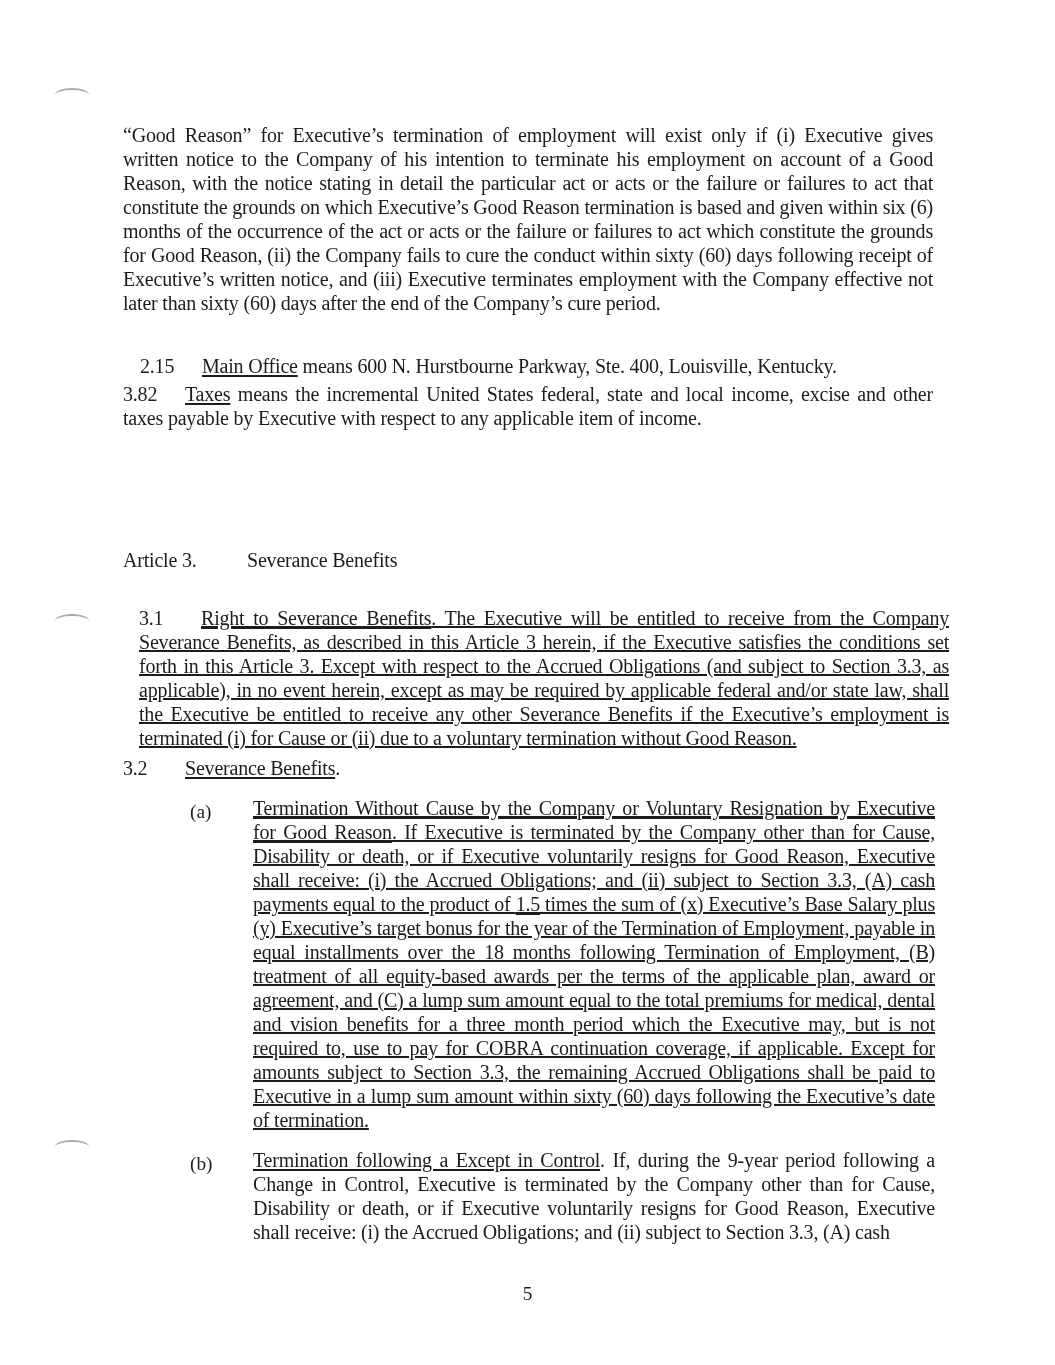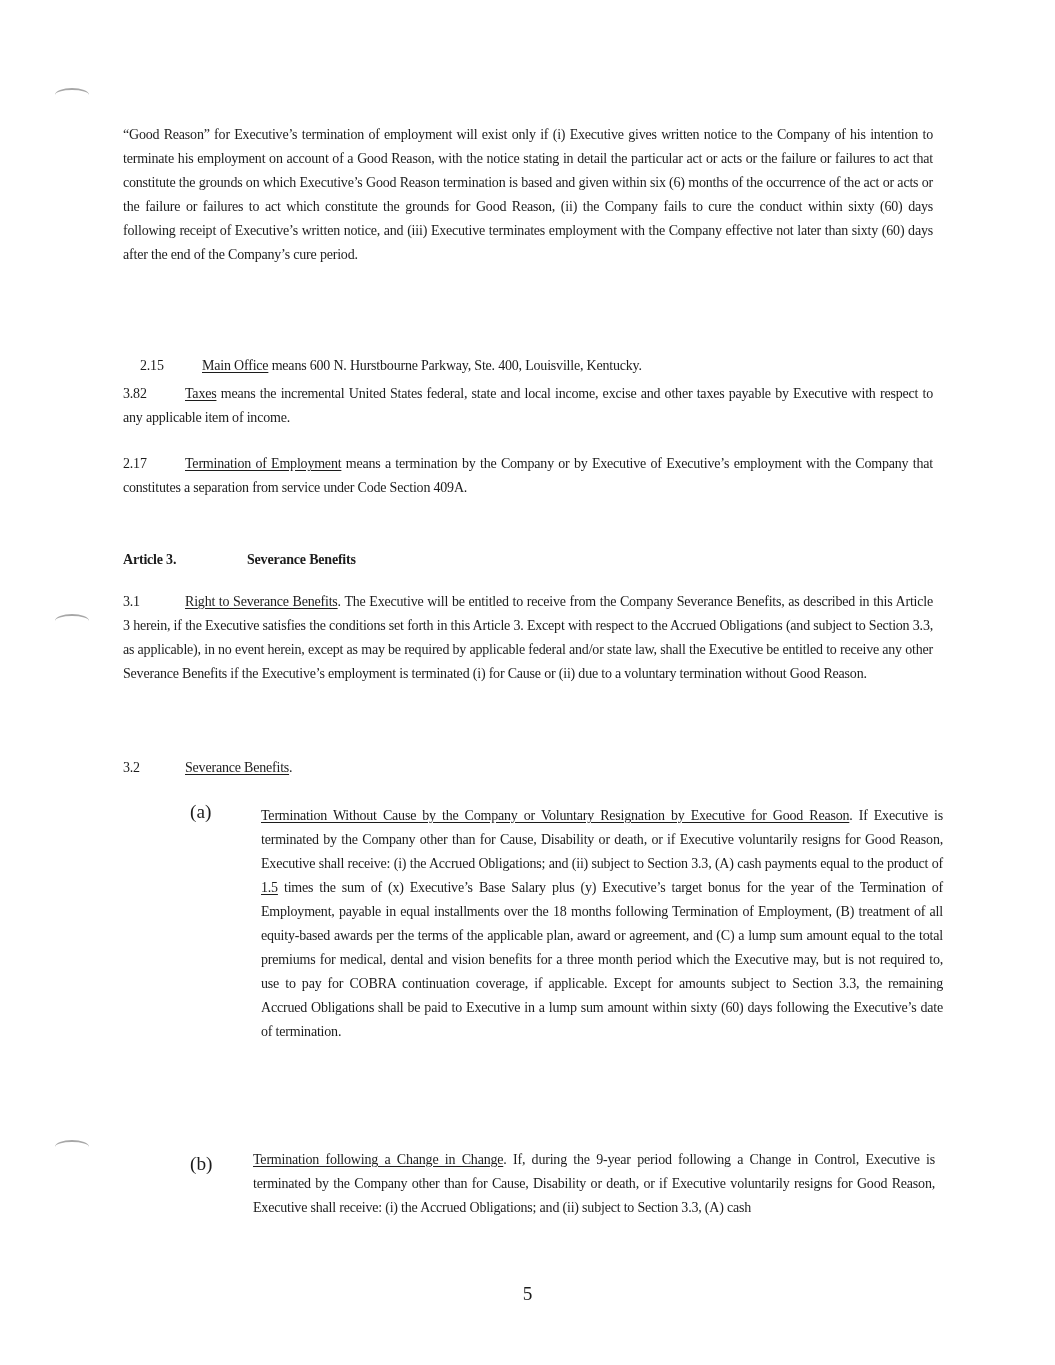--- a/index.html
+++ b/index.html
@@ -5,24 +5,24 @@
   html, body { margin: 0; padding: 0; }
   body {
     width: 1055px; height: 1365px; background: #ffffff; position: relative; overflow: hidden;
     font-family: "Liberation Serif", "DejaVu Serif", serif; color: #1c1c1c;
   }
   .page { position: absolute; left: 0; top: 0; width: 1055px; height: 1365px; }
   .punch { position: absolute; width: 34px; height: 12px; border-top: 2px solid #8a8a8a; border-radius: 50% 50% 0 0; opacity: 0.75; }
   .p1 { left: 55px; top: 88px; }
   .p2 { left: 55px; top: 614px; }
   .p3 { left: 55px; top: 1140px; }
-  .text { position: absolute; font-size: 14px; line-height: 24px; text-align: justify; letter-spacing: -0.2px; }
+  .text { position: absolute; font-size: 20px; line-height: 24px; text-align: justify; letter-spacing: -0.2px; }
   .u { text-decoration: underline; text-underline-offset: 2px; }
   .num { display: inline-block; width: 62px; }
-  .bold { font-weight: bold; }
+  .bold { font-weight: normal; }
   .block { position: absolute; left: 123px; width: 810px; }
   .sub { position: absolute; left: 253px; width: 682px; }
   .sub-label { position: absolute; left: 190px; font-size: 19.3px; }
   .pagenum { position: absolute; left: 0; width: 1055px; text-align: center; top: 1283px; font-size: 19.3px; }
 </style>
 </head>
 <body>
 
 <div class="page">
   <div class="punch p1"></div>
@@ -32,40 +32,37 @@
   <p class="text block" style="top:123px;margin:0;">“Good Reason” for Executive’s termination of employment will exist only if (i) Executive gives written notice to the Company of his intention to terminate his employment on account of a Good Reason, with the notice stating in detail the particular act or acts or the failure or failures to act that constitute the grounds on which Executive’s Good Reason termination is based and given within six (6) months of the occurrence of the act or acts or the failure or failures to act which constitute the grounds for Good Reason, (ii) the Company fails to cure the conduct within sixty (60) days following receipt of Executive’s written notice, and (iii) Executive terminates employment with the Company effective not later than sixty (60) days after the end of the Company’s cure period.</p>
 
   <p class="text block" style="top:337px;margin:17px;">
     <span class="num">2.15</span><span class="u">Main Office</span><span> means 600 N. Hurstbourne Parkway, Ste. 400, Louisville, Kentucky.</span>
   </p>
 
   <p class="text block" style="top:382px;margin:0;">
     <span class="num">3.82</span><span class="u">Taxes</span><span> means the incremental United States federal, state and local income, excise and other taxes payable by Executive with respect to any applicable item of income.</span>
   </p>
 
-  <p class="text block" style="top:452px;margin:0;">
-    <span class="num">2.17</span><span class="u">Termination of Employment</span><span> means a termination by the Company or by Executive of Executive’s employment with the Company that constitutes a separation from service under Code Section 409A.</span>
-  </p>
 
   <p class="text block bold" style="top:548px;margin:0;">
     <span style="display:inline-block;width:124px;">Article 3.</span><span>Severance Benefits</span>
   </p>
 
-  <p class="text block" style="top:590px;margin:0;">
+  <p class="text block" style="top:590px;margin:16px;text-decoration:underline;">
     <span class="num">3.1</span><span class="u">Right to Severance Benefits</span><span>.  The Executive will be entitled to receive from the Company Severance Benefits, as described in this Article 3 herein, if the Executive satisfies the conditions set forth in this Article 3.  Except with respect to the Accrued Obligations (and subject to Section 3.3, as applicable), in no event herein, except as may be required by applicable federal and/or state law, shall the Executive be entitled to receive any other Severance Benefits if the Executive’s employment is terminated (i) for Cause or (ii) due to a voluntary termination without Good Reason.</span>
   </p>
 
   <p class="text block" style="top:756px;margin:0;">
     <span class="num">3.2</span><span class="u">Severance Benefits</span><span>.</span>
   </p>
 
   <span class="sub-label" style="top:801px;">(a)</span>
-  <p class="text sub" style="top:796px;margin:8px;">
+  <p class="text sub" style="top:796px;margin:0;text-decoration:underline;">
     <span class="u">Termination Without Cause by the Company or Voluntary Resignation by Executive for Good Reason</span><span>.  If Executive is terminated by the Company other than for Cause, Disability or death, or if Executive voluntarily resigns for Good Reason, Executive shall receive: (i) the Accrued Obligations; and (ii) subject to Section 3.3, (A) cash payments equal  to the  product of </span><span class="u">1.5</span><span>  times the sum of (x) Executive’s Base Salary plus (y) Executive’s target bonus for the year of the Termination of Employment, payable in equal installments over the 18 months following Termination of Employment, (B) treatment of all equity-based awards per the terms of the applicable plan, award or agreement, and (C) a lump sum amount equal to the total premiums for medical, dental and vision benefits for a three month period which the Executive may, but is not required to, use to pay for COBRA continuation  coverage, if applicable.  Except for amounts subject to Section 3.3, the remaining Accrued Obligations shall be paid to Executive in a lump sum amount within sixty (60) days following the Executive’s date of termination.</span>
   </p>
 
   <span class="sub-label" style="top:1153px;">(b)</span>
   <p class="text sub" style="top:1148px;margin:0;">
-    <span class="u">Termination following a Change in Change</span><span>.  If, during the 9-year period following a Change in Control, Executive is terminated by the Company other than for Cause, Disability or death, or if Executive voluntarily resigns for Good Reason, Executive shall receive: (i) the Accrued Obligations; and (ii) subject to Section 3.3, (A) cash</span>
+    <span class="u">Termination following a Except in Control</span><span>.  If, during the 9-year period following a Change in Control, Executive is terminated by the Company other than for Cause, Disability or death, or if Executive voluntarily resigns for Good Reason, Executive shall receive: (i) the Accrued Obligations; and (ii) subject to Section 3.3, (A) cash</span>
   </p>
 
   <div class="pagenum">5</div>
 </div>
 
 </body></html>

